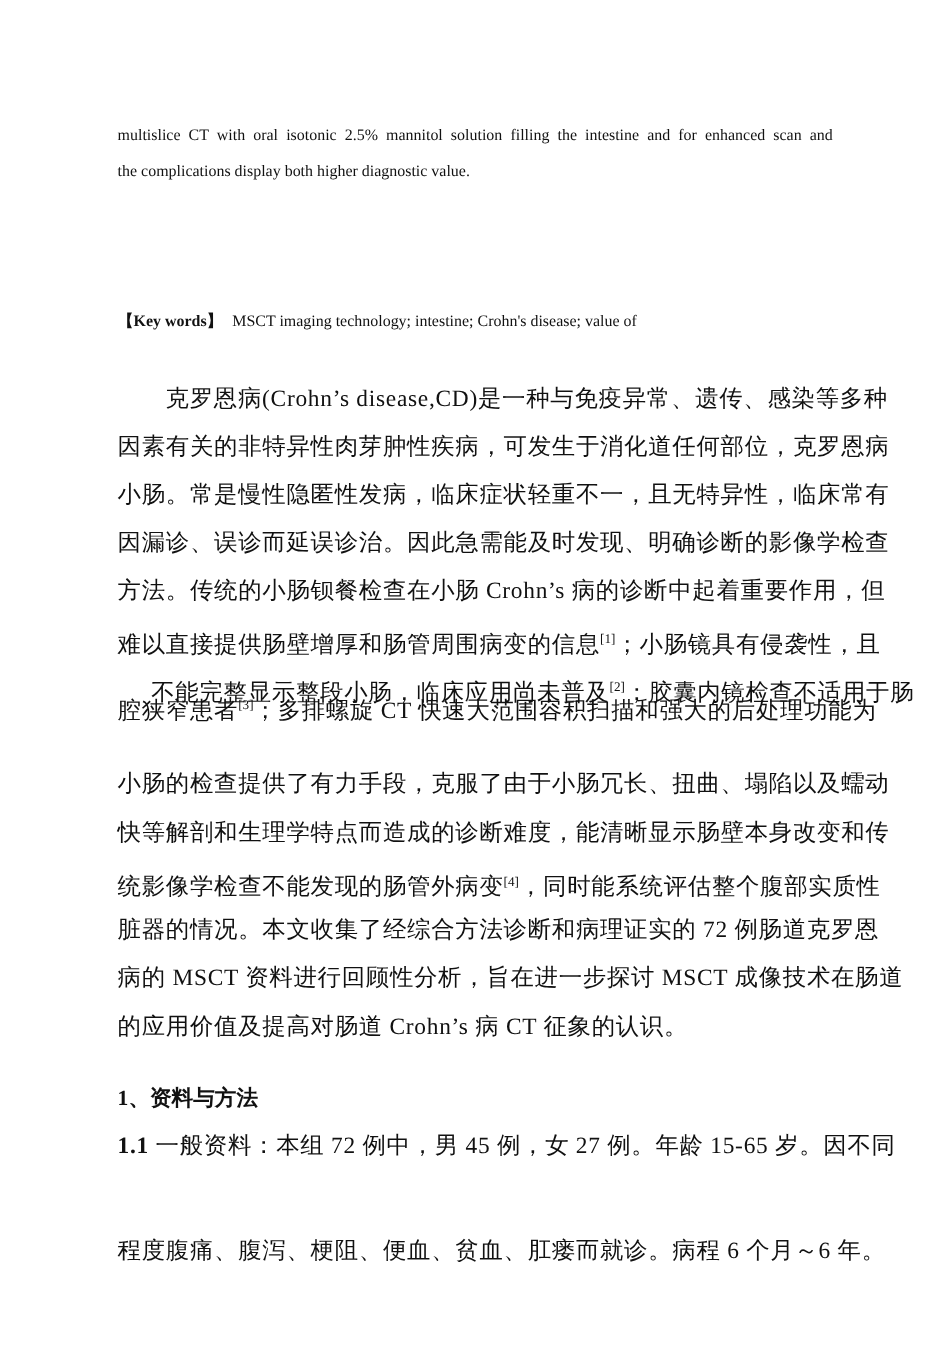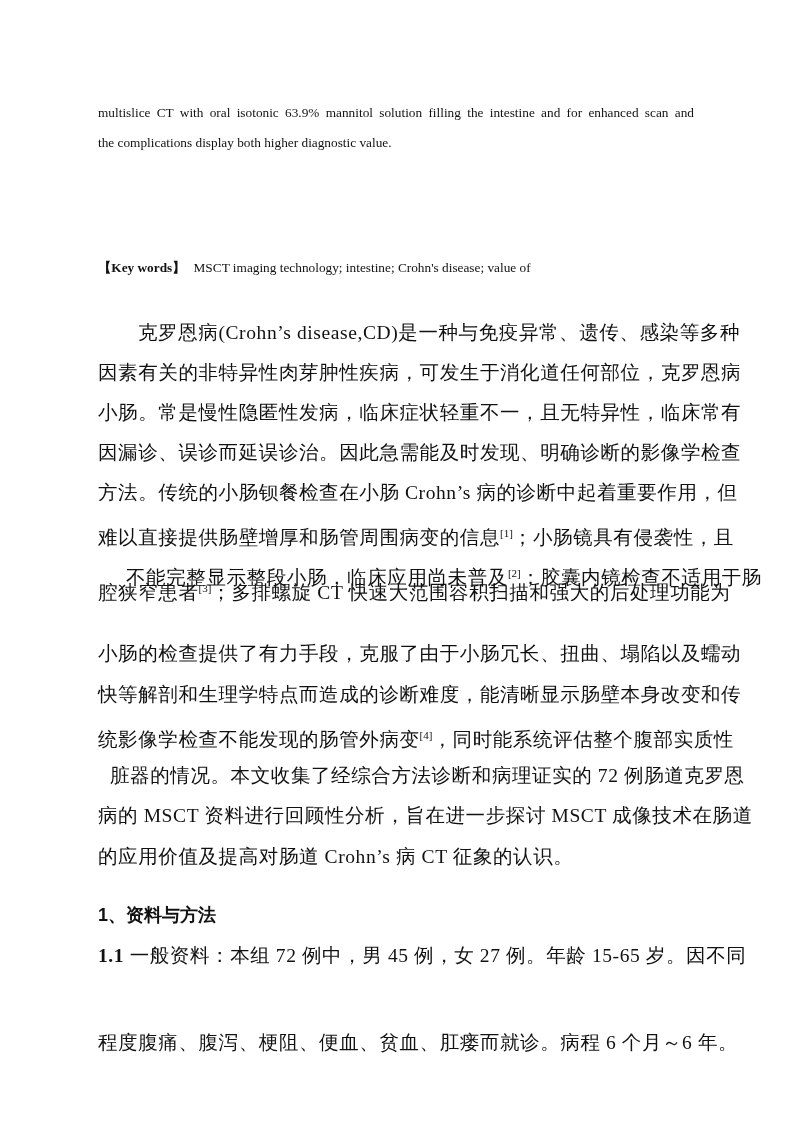--- a/index.html
+++ b/index.html
@@ -6,51 +6,51 @@
     body { width: 793px; height: 1122px; position: relative; overflow: hidden; color: #111; }
     .page { position: absolute; left: 0; top: 0; width: 793px; height: 1122px; }
     .abs-en { position: absolute; left: 98px; width: 596px; font-family: "Liberation Serif", serif; font-size: 13.3px; line-height: 30px; text-align: justify; text-align-last: justify; color: #111; }
     .abs-en .last { text-align-last: left; }
     .kw { position: absolute; left: 98px; font-family: "Liberation Serif", "DejaVu Serif", serif; font-size: 13.3px; color: #111; white-space: nowrap; }
     .kw b { font-weight: bold; margin-right: 14px; }
     .kw .sep { margin: 0 6px; }
     .body-line { position: absolute; left: 98px; width: 596px; font-family: "Liberation Serif", "DejaVu Serif", serif; font-size: 19.5px; line-height: 40px; height: 40px; white-space: nowrap; color: #111; letter-spacing: 0.6px; }
     .body-line.indent { padding-left: 40px; width: 556px; }
     sup.ref { font-size: 11px; vertical-align: 7px; letter-spacing: 0; }
-    .h1 { position: absolute; left: 98px; font-family: Liberation Sans, sans-serif; font-size: 18px; font-weight: bold; color: #111; }
+    .h1 { position: absolute; left: 98px; font-family: Liberation Serif, serif; font-size: 18px; font-weight: bold; color: #111; }
     .b { font-weight: bold; }
   </style>
 </head>
 <body>
 
 <div class="page">
 
   <div class="abs-en" style="top:98px;">
-    <div>multislice CT with oral isotonic 63.9% mannitol solution filling the intestine and for enhanced scan and</div>
+    <div>multislice CT with oral isotonic 2.5% mannitol solution filling the intestine and for enhanced scan and</div>
     <div class="last">the complications display both higher diagnostic value.</div>
   </div>
 
 
   <div class="kw" style="top:259px;">
     <b style="margin-right:8px;">【Key words】</b><span>MSCT imaging technology; intestine; Crohn's disease; value of</span>
   </div>
 
   <div>
     <div class="body-line indent" style="top:313px;">克罗恩病(Crohn’s disease,CD)是一种与免疫异常、遗传、感染等多种</div>
     <div class="body-line" style="top:353px;">因素有关的非特异性肉芽肿性疾病，可发生于消化道任何部位，克罗恩病</div>
     <div class="body-line" style="top:393px;">小肠。常是慢性隐匿性发病，临床症状轻重不一，且无特异性，临床常有</div>
     <div class="body-line" style="top:433px;">因漏诊、误诊而延误诊治。因此急需能及时发现、明确诊断的影像学检查</div>
     <div class="body-line" style="top:473px;">方法。传统的小肠钡餐检查在小肠 Crohn’s 病的诊断中起着重要作用，但</div>
     <div class="body-line" style="top:513px;"><span>难以直接提供肠壁增厚和肠管周围病变的信息</span><sup class="ref">[1]</sup><span>；小肠镜具有侵袭性，且</span></div>
     <div class="body-line" style="top:553px;margin-left:28px;"><span>不能完整显示整段小肠，临床应用尚未普及</span><sup class="ref">[2]</sup><span>；胶囊内镜检查不适用于肠</span></div>
     <div class="body-line" style="top:568px;"><span>腔狭窄患者</span><sup class="ref">[3]</sup><span>；多排螺旋 CT 快速大范围容积扫描和强大的后处理功能为</span></div>
     <div class="body-line" style="top:634px;">小肠的检查提供了有力手段，克服了由于小肠冗长、扭曲、塌陷以及蠕动</div>
     <div class="body-line" style="top:675px;">快等解剖和生理学特点而造成的诊断难度，能清晰显示肠壁本身改变和传</div>
     <div class="body-line" style="top:715px;"><span>统影像学检查不能发现的肠管外病变</span><sup class="ref">[4]</sup><span>，同时能系统评估整个腹部实质性</span></div>
-    <div class="body-line" style="top:756px;margin-left:12px;">脏器的情况。本文收集了经综合方法诊断和病理证实的 72 例肠道克罗恩</div>
+    <div class="body-line" style="top:756px;">脏器的情况。本文收集了经综合方法诊断和病理证实的 72 例肠道克罗恩</div>
     <div class="body-line" style="top:796px;">病的 MSCT 资料进行回顾性分析，旨在进一步探讨 MSCT 成像技术在肠道</div>
     <div class="body-line" style="top:837px;">的应用价值及提高对肠道 Crohn’s 病 CT 征象的认识。</div>
   </div>
 
   <div class="h1" style="top:903px;">1、资料与方法</div>
 
   <div>
     <div class="body-line" style="top:936px;"><span class="b">1.1</span> <span>一般资料：本组 72 例中，男 45 例，女 27 例。年龄 15-65 岁。因不同</span></div>
     <div class="body-line" style="top:1023px;">程度腹痛、腹泻、梗阻、便血、贫血、肛瘘而就诊。病程 6 个月～6 年。</div>
   </div>

